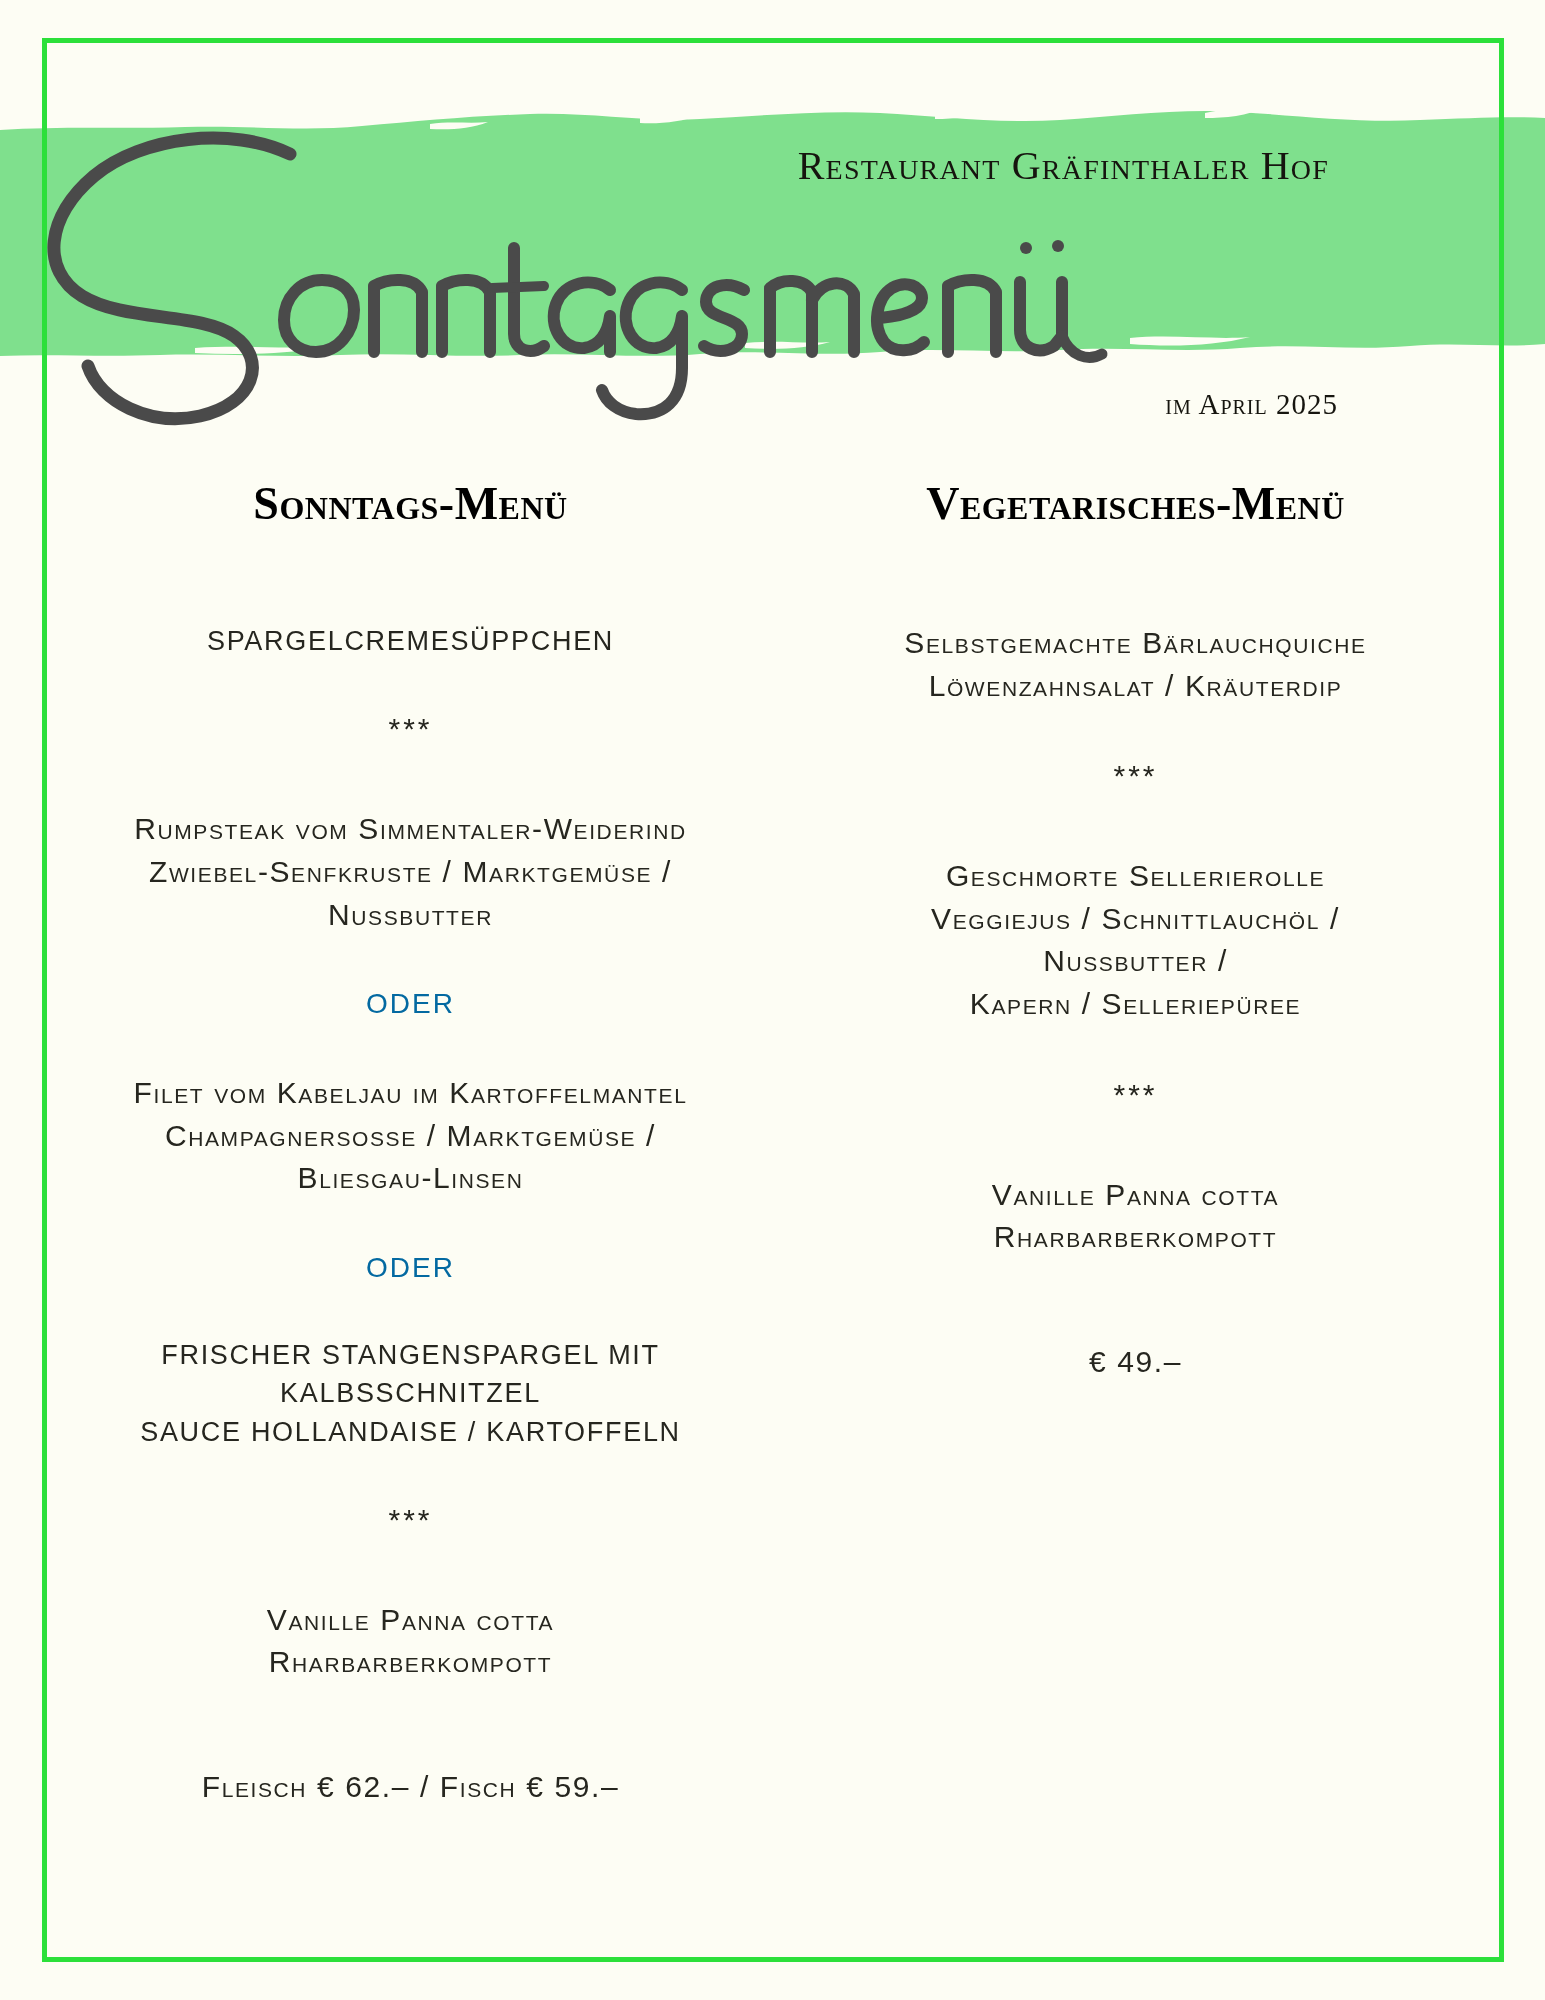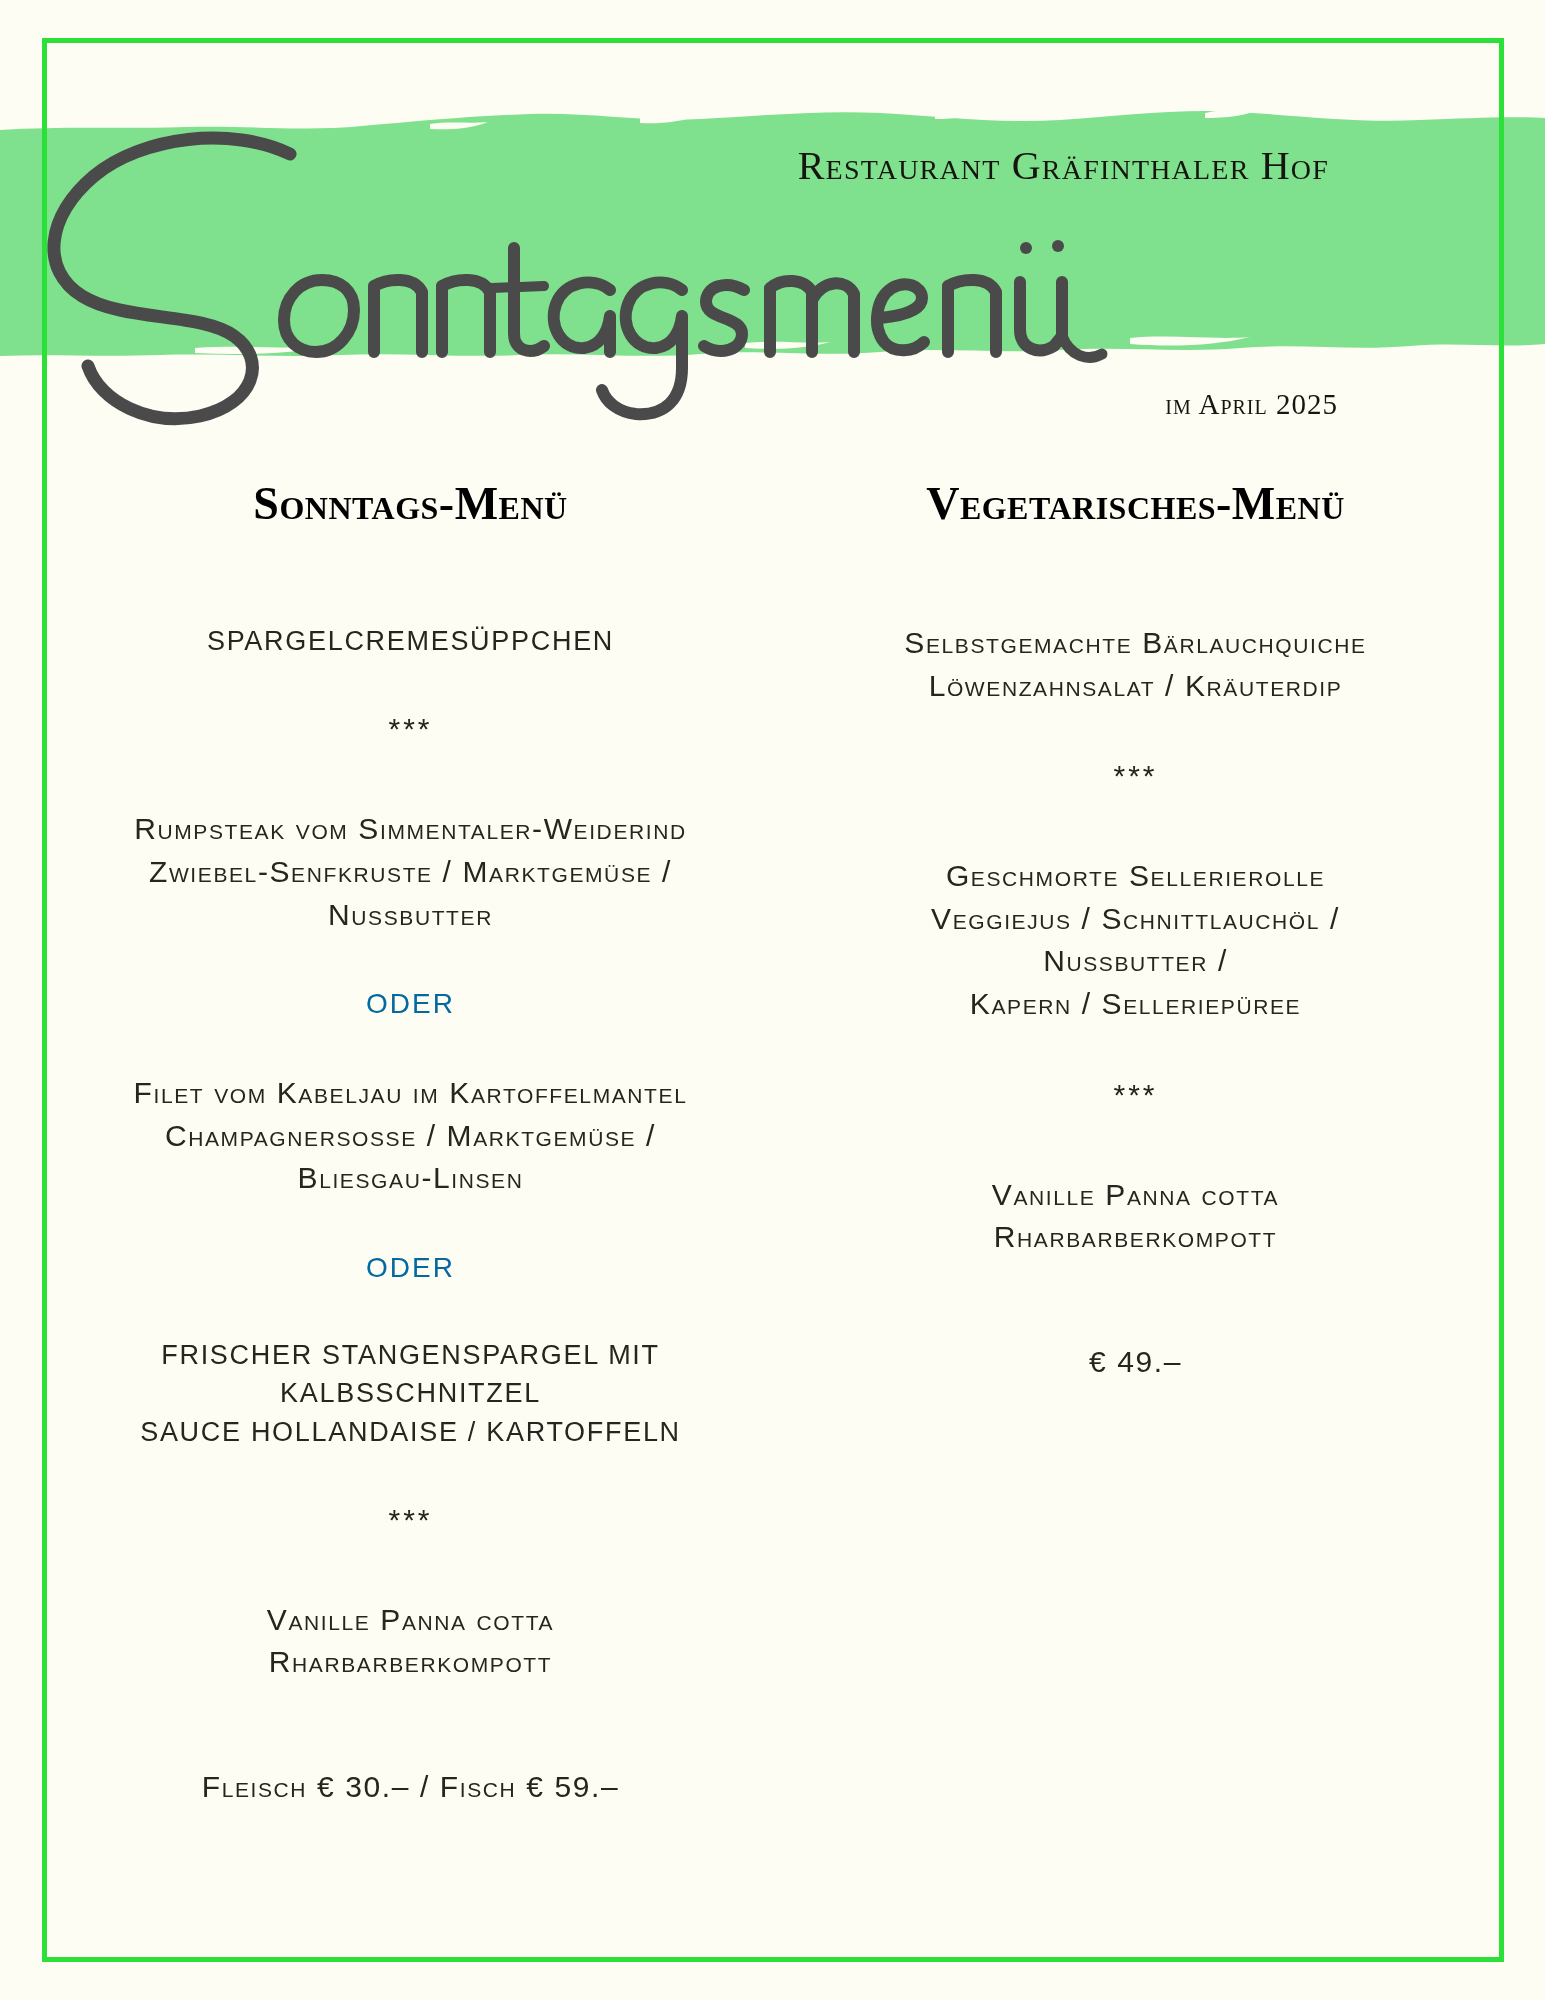--- a/index.html
+++ b/index.html
@@ -280,21 +280,21 @@
           </div>
           <div class="gap-m"></div>
           <p class="sep">***</p>
           <div class="gap-l"></div>
           <div class="dish">
             <div>Vanille Panna cotta</div>
             <div>Rharbarberkompott</div>
           </div>
           <div class="gap-m"></div>
           <div class="gap-s"></div>
-          <p class="price">Fleisch € 30.– / Fisch € 59.–</p>
+          <p class="price">Fleisch € 62.– / Fisch € 59.–</p>
         </div>
     </div>
 
     <div class="column">
       <h2 class="col-heading">Vegetarisches-Menü</h2>
       <div class="col-body">
           <div class="dish">
             <div>Selbstgemachte Bärlauchquiche</div>
             <div>Löwenzahnsalat / Kräuterdip</div>
           </div>

